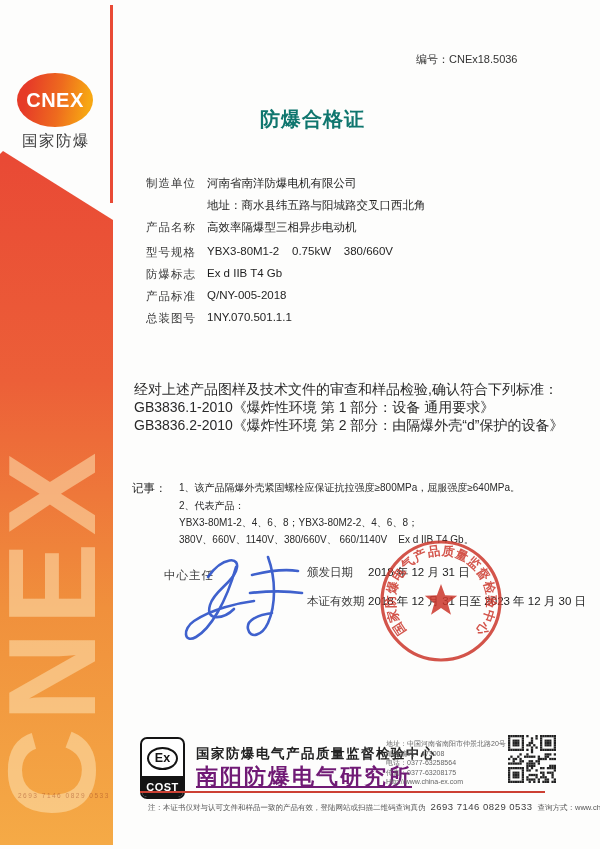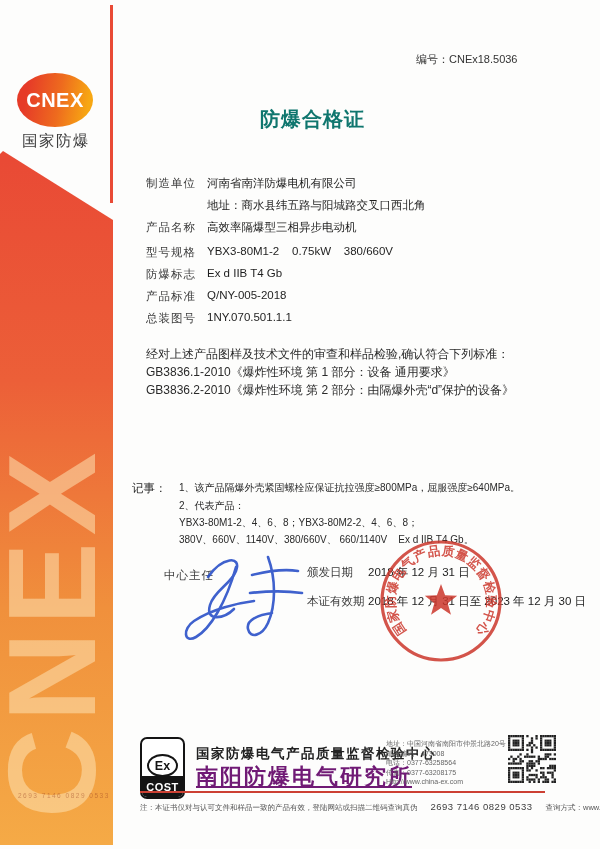--- a/index.html
+++ b/index.html
@@ -27,48 +27,48 @@
   .logo-caption { position:absolute; left:22px; top:131px; font-size:15.5px; color:#3f3f3f; letter-spacing:1.5px; }
   .cert-no { position:absolute; left:404px; top:52px; font-size:11px; color:#333;margin-left:12px; }
   .page-title { position:absolute; left:260px; top:106px; font-size:20px; font-weight:bold;
                 color:#0f766e; letter-spacing:1px; }
 
   
   .row { position:absolute; left:146px; display:flex; font-size:11.5px; color:#222; }
   .row .lab { width:61px; color:#3c3c3c; letter-spacing:1px; flex:none; }
   .row .val { white-space:pre; color:#1e1e1e; }
 
-  .para { position:absolute; left:146px; font-size:12px; color:#2a2a2a; white-space:pre; }
+  .para { position:absolute; left:134px; font-size:14px; color:#2a2a2a; white-space:pre;margin-top:35px; }
 
   
   .note-lab { position:absolute; left:132px; font-size:11.5px; color:#2a2a2a; }
   .note-line { position:absolute; left:179px; font-size:10px; color:#2a2a2a; white-space:pre; }
 
   
   .sign-lab { position:absolute; left:146px; top:568px; font-size:11.5px; color:#3c3c3c; letter-spacing:1px;margin-left:18px; }
   .date-row { position:absolute; left:307px; display:flex; font-size:11.5px; color:#222; }
   .date-row .lab { width:61px; color:#3c3c3c; flex:none; }
   .sig-svg { position:absolute; left:178px; top:545px; }
   .stamp-svg { position:absolute; left:376px; top:536px; opacity:0.85; }
 
   
   .cqst-box { position:absolute; left:140px; top:737px; width:45px; height:62px;
               border:2.5px solid #141414; border-radius:7px; overflow:hidden; background:#fff; }
-  .cqst-ex { height:38px; display:flex; align-items:flex-end; justify-content:center; }
+  .cqst-ex { height:38px; display:flex; align-items:center; justify-content:center; }
   .cqst-ex i { font-style:normal; border:2px solid #141414; border-radius:50%; width:31px; height:23px;
                display:flex; align-items:center; justify-content:center; font-size:12.5px; font-weight:bold; color:#141414; }
   .cqst-bar { position:absolute; left:0; bottom:0; width:100%; height:21px; background:#141414;
               color:#fff; font-weight:bold; font-size:11px; display:flex; align-items:center; justify-content:center; letter-spacing:0.5px; }
   .center-name { position:absolute; left:196px; top:745px; font-size:13.5px; font-weight:bold; color:#222; letter-spacing:1.5px; }
   .institute-name { position:absolute; left:196px; top:762px; font-size:22px; font-weight:bold; color:#701a75; letter-spacing:2px;text-decoration:underline; }
   .addr { position:absolute; left:386px; top:739px; font-size:7px; line-height:9.5px; color:#666; }
   .qr-svg { position:absolute; left:508px; top:735px; }
   .foot-rule { position:absolute; left:140px; top:791px; width:405px; height:2px; background:#cc4033; }
-  .foot-note { position:absolute; left:140px; top:801px; width:440px; font-size:7.5px; color:#555;
-               display:flex; align-items:baseline; gap:13px; white-space:nowrap; }
+  .foot-note { position:absolute; left:148px; top:801px; width:440px; font-size:7.5px; color:#555;
+               display:flex; align-items:baseline; gap:5px; white-space:nowrap; }
   .foot-note .code { font-size:9.5px; color:#3d3d3d; letter-spacing:0.5px; }
 </style>
 </head>
 <body>
 
 <div class="page">
 
   <div class="v-line"></div>
   <div class="band">
     <div class="band-word">CNEX</div>

